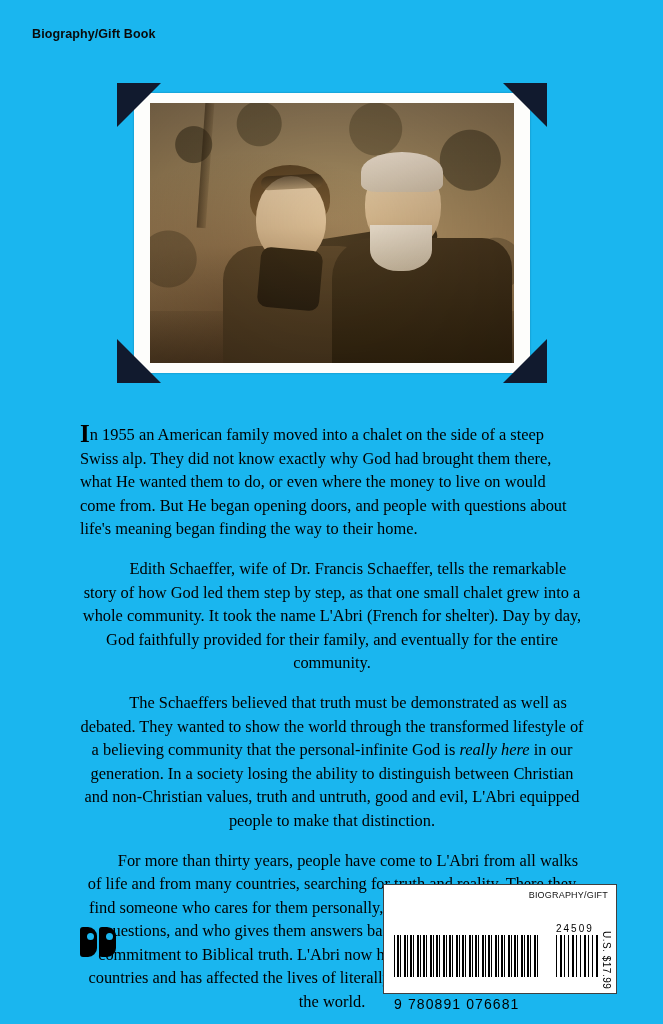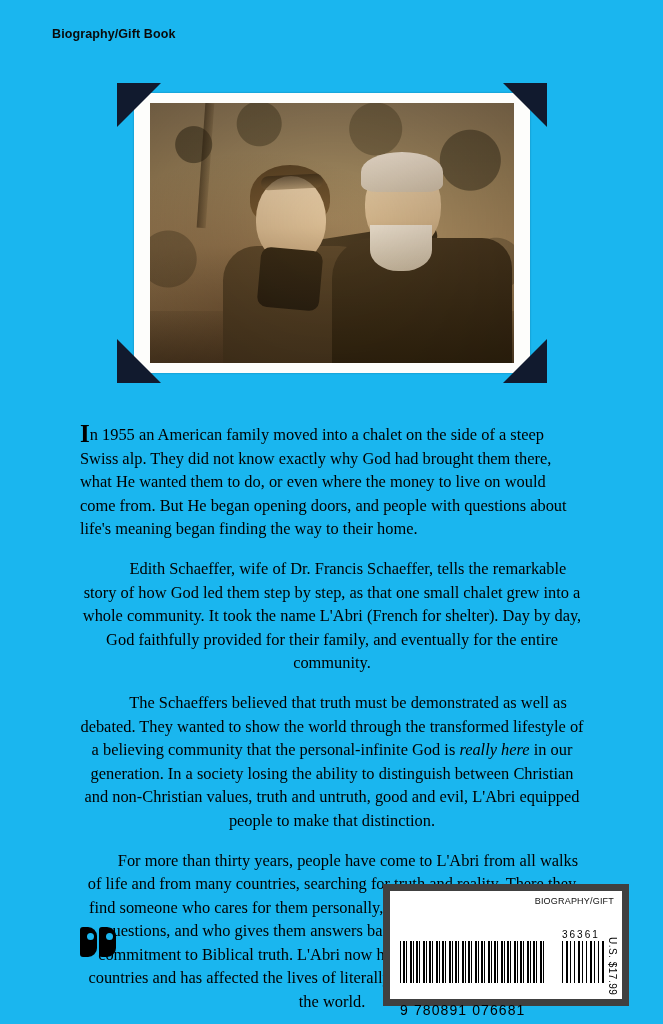--- a/index.html
+++ b/index.html
@@ -12,21 +12,21 @@
   }
   .page {
     position: relative;
     width: 663px;
     height: 1024px;
     background: #1ab6ef;
     overflow: hidden;
   }
   .category-label {
     position: absolute;
-    left: 52px;
+    left: 32px;
     top: 27px;
     font-family: "Liberation Sans", sans-serif;
     font-weight: bold;
     font-size: 12.5px;
     color: #0a0a0a;
     letter-spacing: 0.1px;
   }
 
   
   .photo-frame {
@@ -262,21 +262,21 @@
   .logo-text .l2 { font-size: 31px; letter-spacing: .5px; }
 
   
   .isbn-box {
     position: absolute;
     left: 383px;
     top: 884px;
     width: 232px;
     height: 108px;
     background: #fff;
-    border: 7px solid #404040;
+    border: 1px solid #404040;
   }
   .isbn-cat {
     position: absolute;
     right: 8px;
     top: 5px;
     font-family: "Liberation Sans", sans-serif;
     font-size: 9px;
     color: #111;
     letter-spacing: .2px;
   }
@@ -387,18 +387,18 @@
         <div class="cut2"></div>
     </div>
     <div class="logo-text">
     </div>
   </div>
 
   <div class="isbn-box">
     <div class="isbn-cat">BIOGRAPHY/GIFT</div>
     <div class="barcode-main"></div>
     <div class="barcode-digits">9 780891 076681</div>
-    <div class="addon-digits">36361</div>
+    <div class="addon-digits">24509</div>
     <div class="barcode-addon"></div>
     <div class="price-vert">U.S. $17.99</div>
   </div>
 
 </div>
 
 </body></html>

